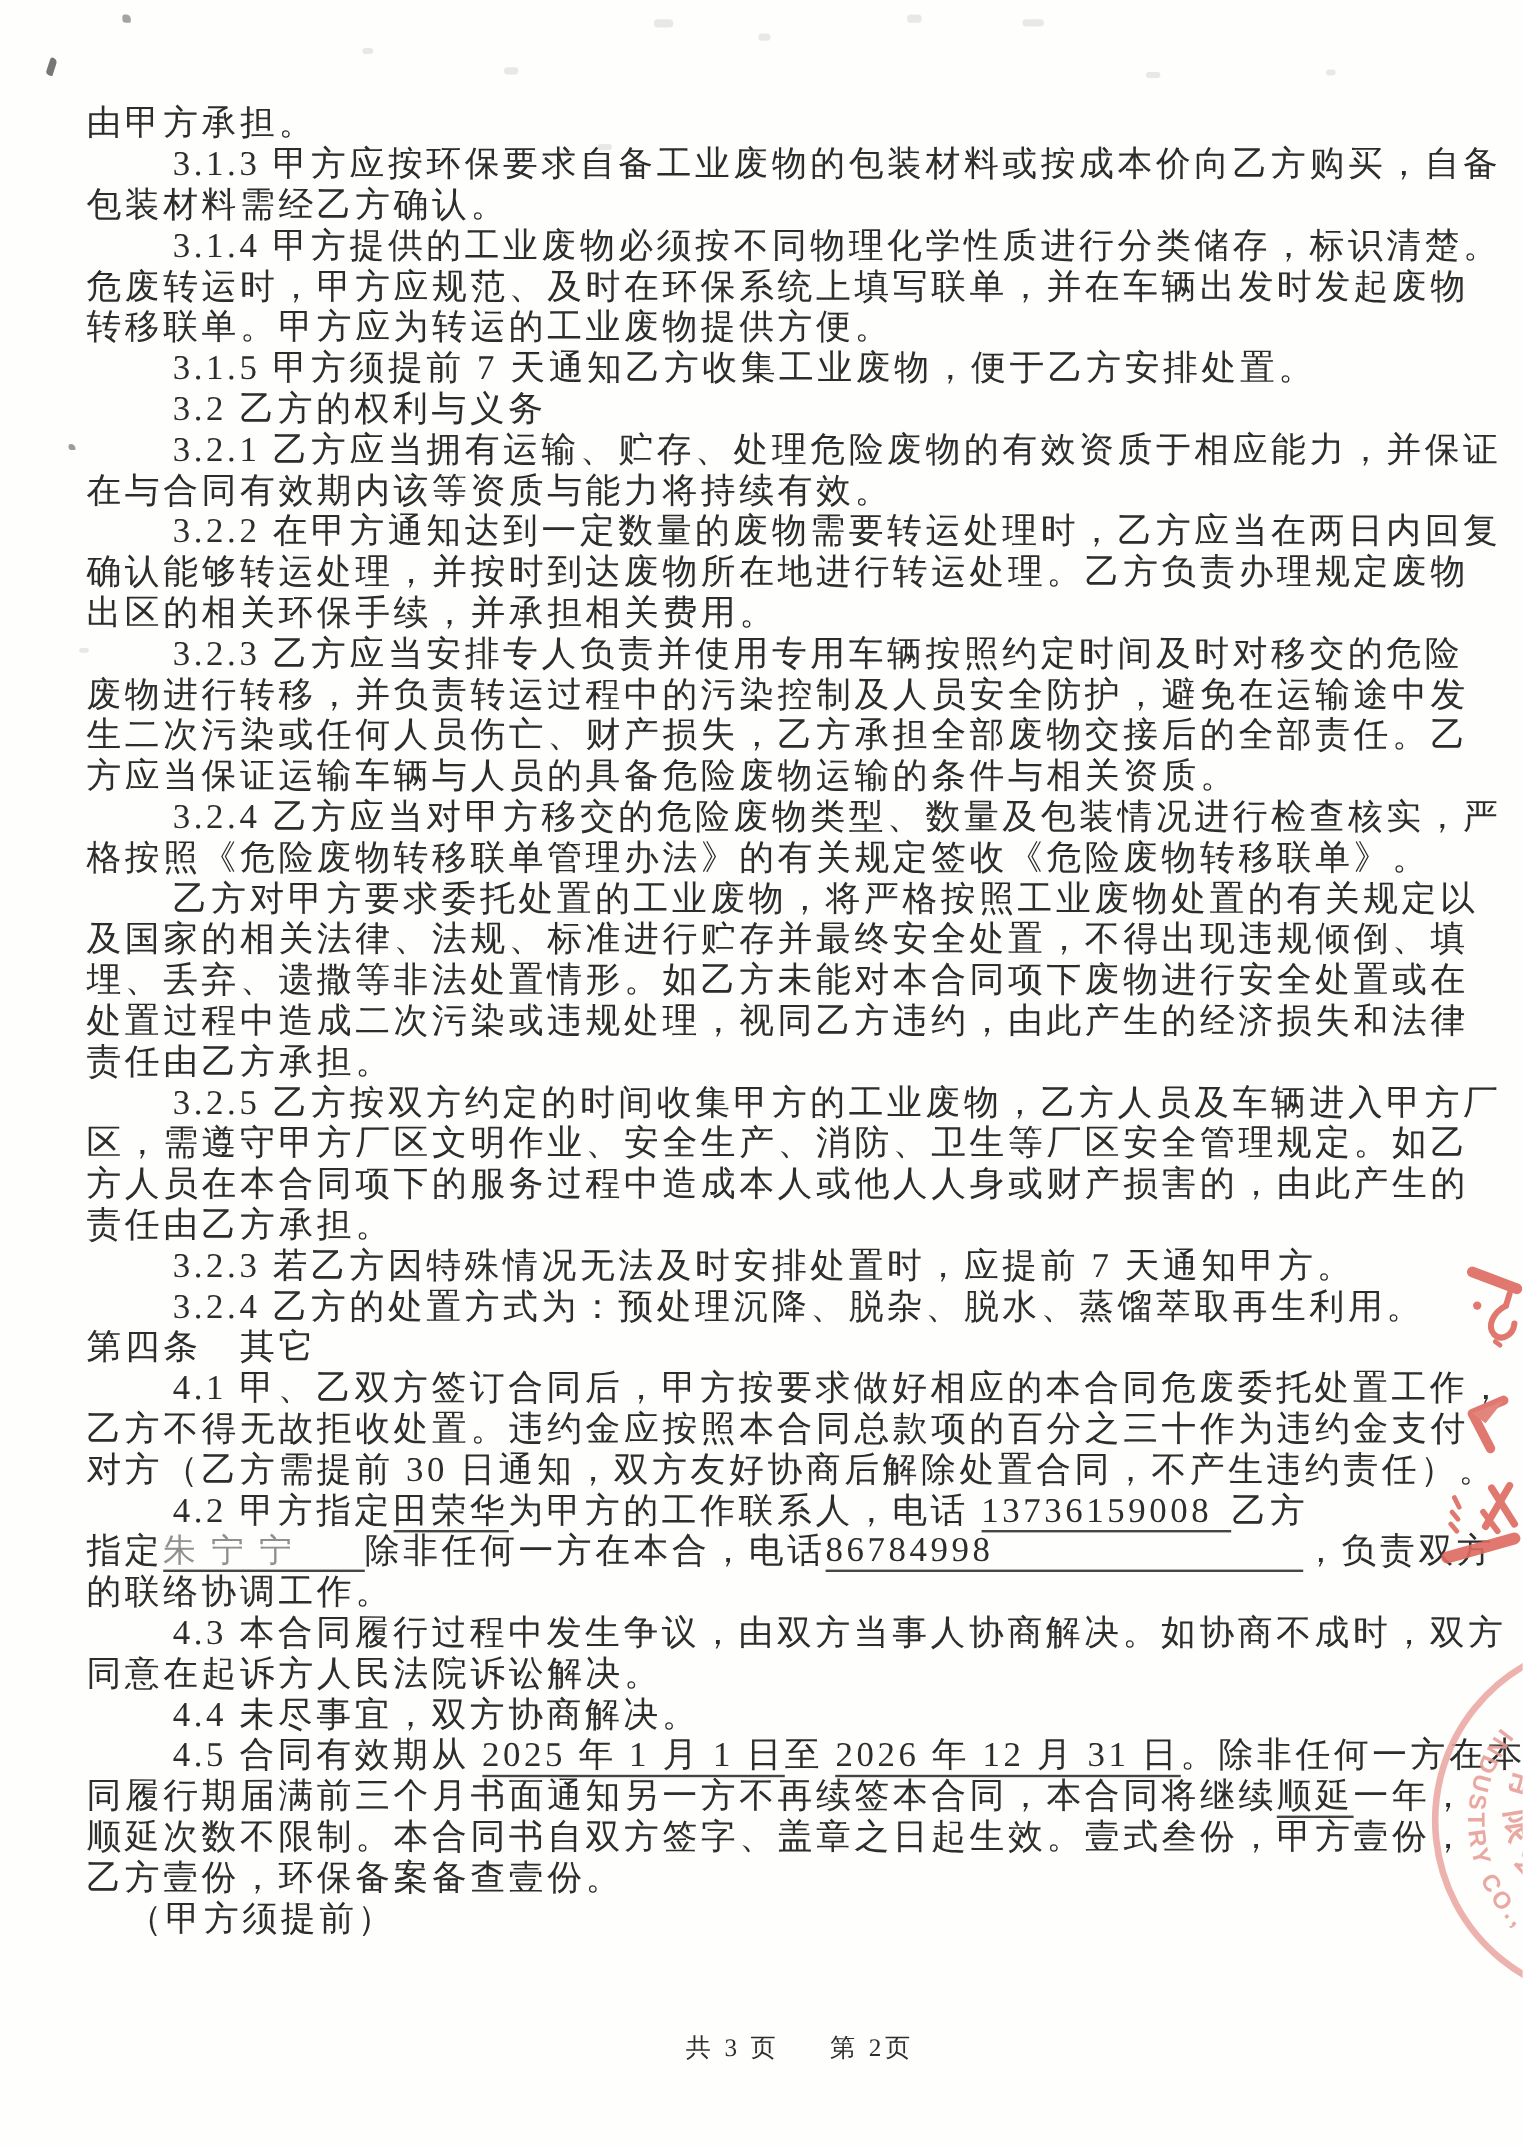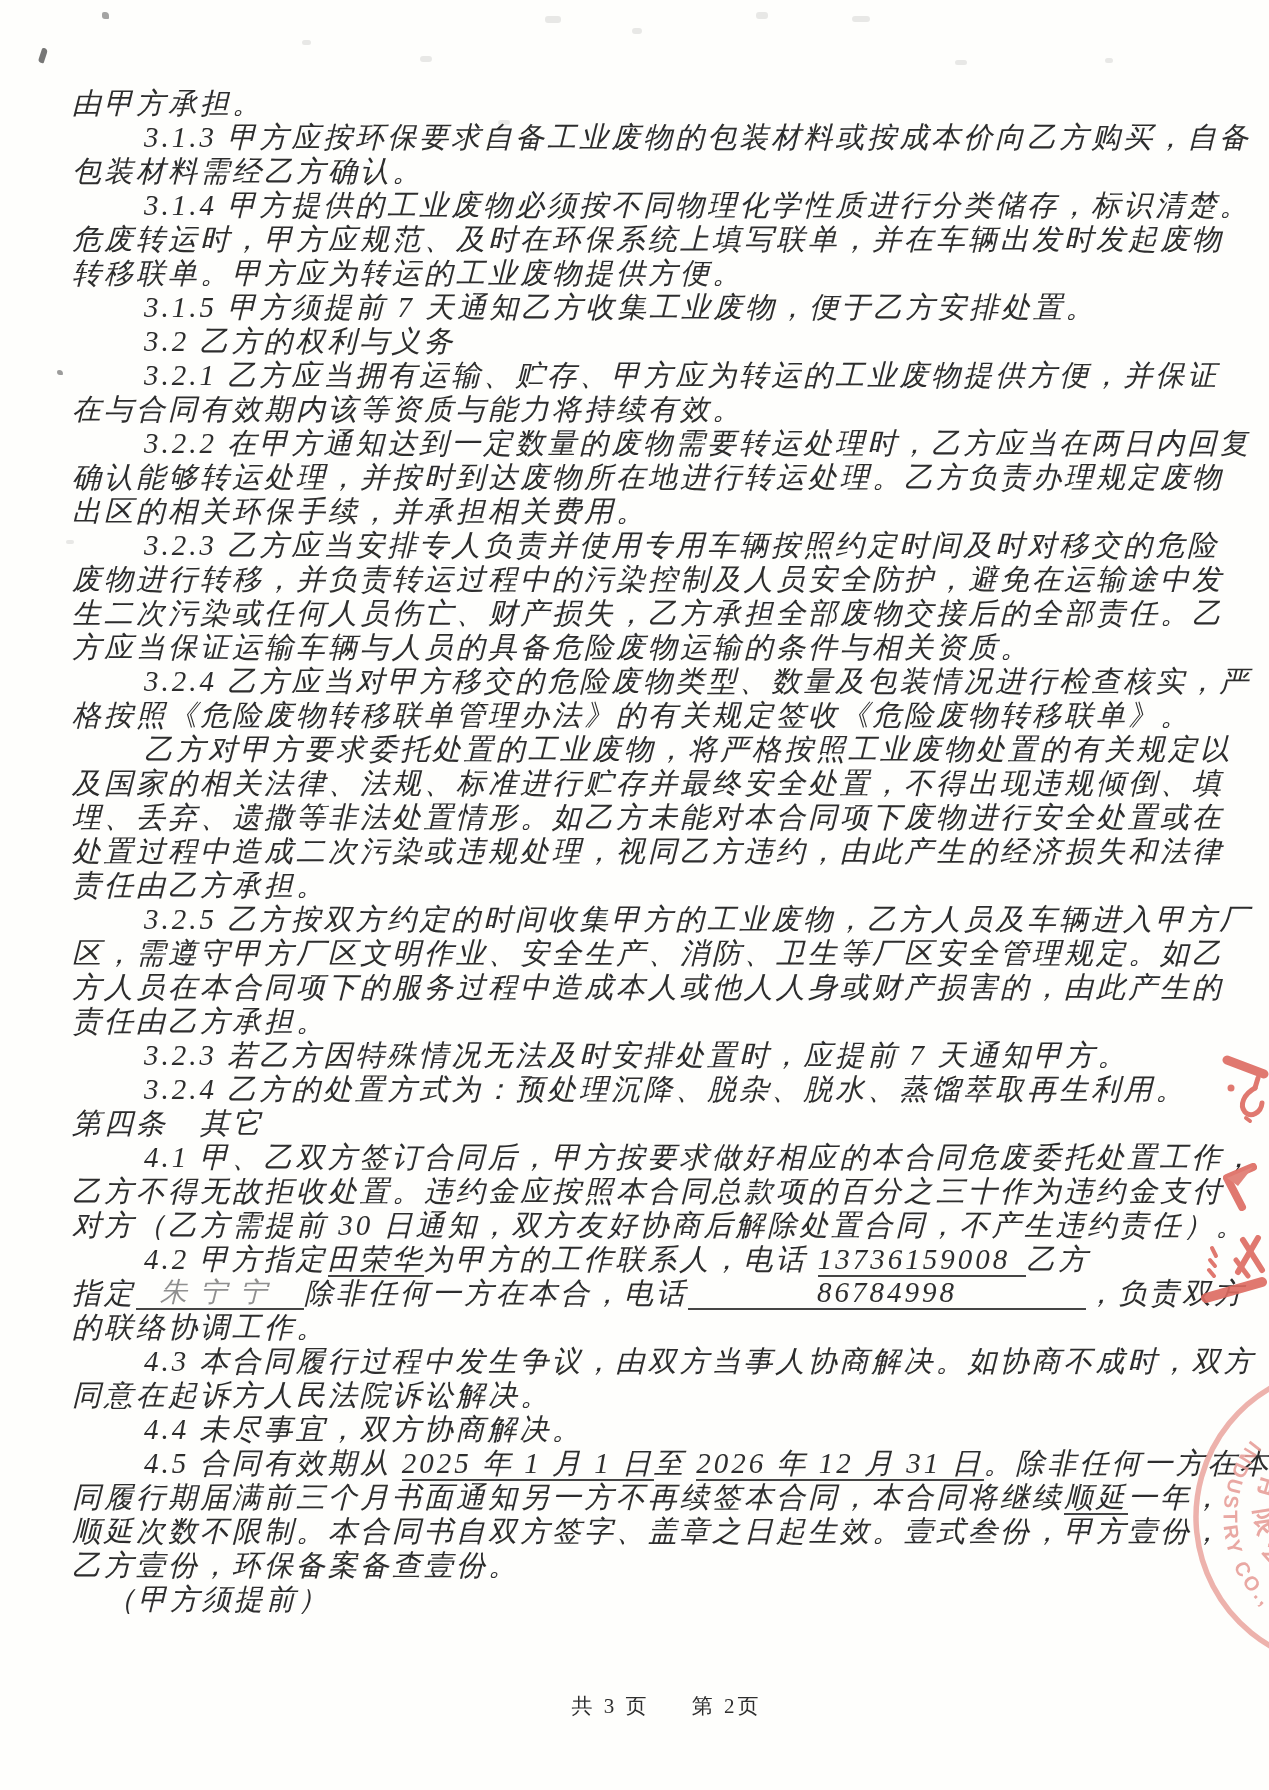--- a/index.html
+++ b/index.html
@@ -3,25 +3,25 @@
 <meta charset="utf-8">
 <style>
   html,body{margin:0;padding:0;}
   body{width:1269px;height:1790px;position:relative;overflow:hidden;background:#ffffff;
        font-family:"Liberation Serif","DejaVu Serif",serif;}
   .page{position:absolute;left:0;top:0;width:1269px;height:1790px;background:#fefefc;overflow:hidden;}
 
   
   #bodyText{position:absolute;left:72px;top:86px;width:1145px;color:#2d2d2d;
             font-size:29px;letter-spacing:3px;}
-  .line{height:34px;line-height:34px;white-space:nowrap;font-style:italic;}
+  .line{height:34px;line-height:34px;white-space:nowrap;}
   .ind1{padding-left:72px;}
   .ind2{padding-left:34px;}
   .u{border-bottom:2px solid #454545;}
-  .blank{display:inline-block;border-bottom:2px solid #454545;text-align:center;
+  .blank{display:inline-block;border-bottom:2px solid #454545;text-align:left;
          height:32px;vertical-align:bottom;line-height:32px;}
   .gray-ink{color:#8f8f8f;letter-spacing:13px;font-size:27px;}
 
   
   .footer{position:absolute;top:1692px;left:0;width:1269px;text-align:center;
           font-size:21px;color:#2e2e2e;letter-spacing:3px;margin-left:32px;}
   .footer span{margin:0 17px;}
 
   
   .sm{position:absolute;background:#9a9a9a;opacity:.22;border-radius:3px;}
@@ -52,21 +52,21 @@
 
   <div id="bodyText">
       <div class="line"><span>由甲方承担。</span></div>
       <div class="line ind1"><span>3.1.3 甲方应按环保要求自备工业废物的包装材料或按成本价向乙方购买，自备</span></div>
       <div class="line"><span>包装材料需经乙方确认。</span></div>
       <div class="line ind1"><span>3.1.4 甲方提供的工业废物必须按不同物理化学性质进行分类储存，标识清楚。</span></div>
       <div class="line"><span>危废转运时，甲方应规范、及时在环保系统上填写联单，并在车辆出发时发起废物</span></div>
       <div class="line"><span>转移联单。甲方应为转运的工业废物提供方便。</span></div>
       <div class="line ind1"><span>3.1.5 甲方须提前 7 天通知乙方收集工业废物，便于乙方安排处置。</span></div>
       <div class="line ind1"><span>3.2 乙方的权利与义务</span></div>
-      <div class="line ind1"><span>3.2.1 乙方应当拥有运输、贮存、甲方应为转运的工业废物提供方便，并保证</span></div>
+      <div class="line ind1"><span>3.2.1 乙方应当拥有运输、贮存、处理危险废物的有效资质于相应能力，并保证</span></div>
       <div class="line"><span>在与合同有效期内该等资质与能力将持续有效。</span></div>
       <div class="line ind1"><span>3.2.2 在甲方通知达到一定数量的废物需要转运处理时，乙方应当在两日内回复</span></div>
       <div class="line"><span>确认能够转运处理，并按时到达废物所在地进行转运处理。乙方负责办理规定废物</span></div>
       <div class="line"><span>出区的相关环保手续，并承担相关费用。</span></div>
       <div class="line ind1"><span>3.2.3 乙方应当安排专人负责并使用专用车辆按照约定时间及时对移交的危险</span></div>
       <div class="line"><span>废物进行转移，并负责转运过程中的污染控制及人员安全防护，避免在运输途中发</span></div>
       <div class="line"><span>生二次污染或任何人员伤亡、财产损失，乙方承担全部废物交接后的全部责任。乙</span></div>
       <div class="line"><span>方应当保证运输车辆与人员的具备危险废物运输的条件与相关资质。</span></div>
       <div class="line ind1"><span>3.2.4 乙方应当对甲方移交的危险废物类型、数量及包装情况进行检查核实，严</span></div>
       <div class="line"><span>格按照《危险废物转移联单管理办法》的有关规定签收《危险废物转移联单》。</span></div>

